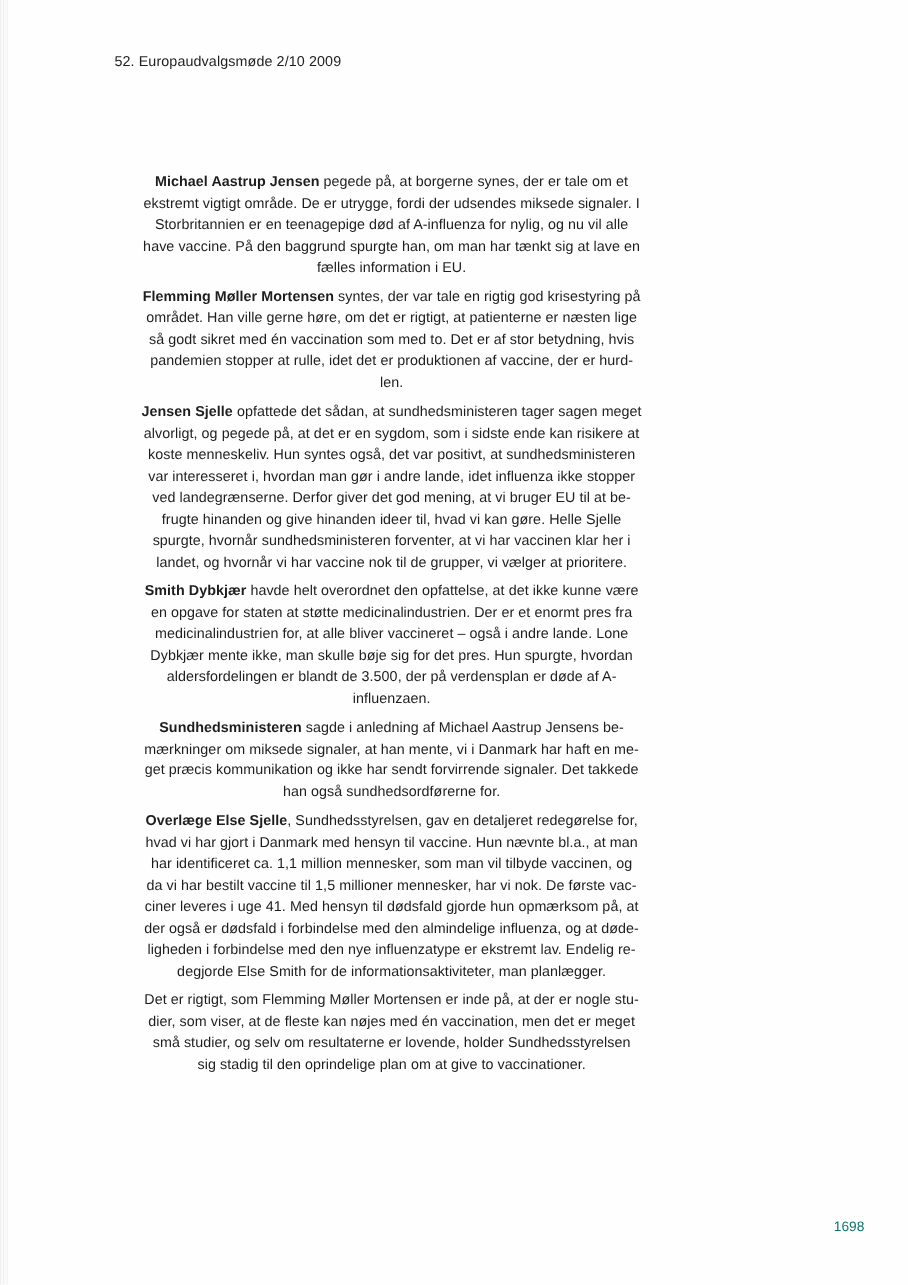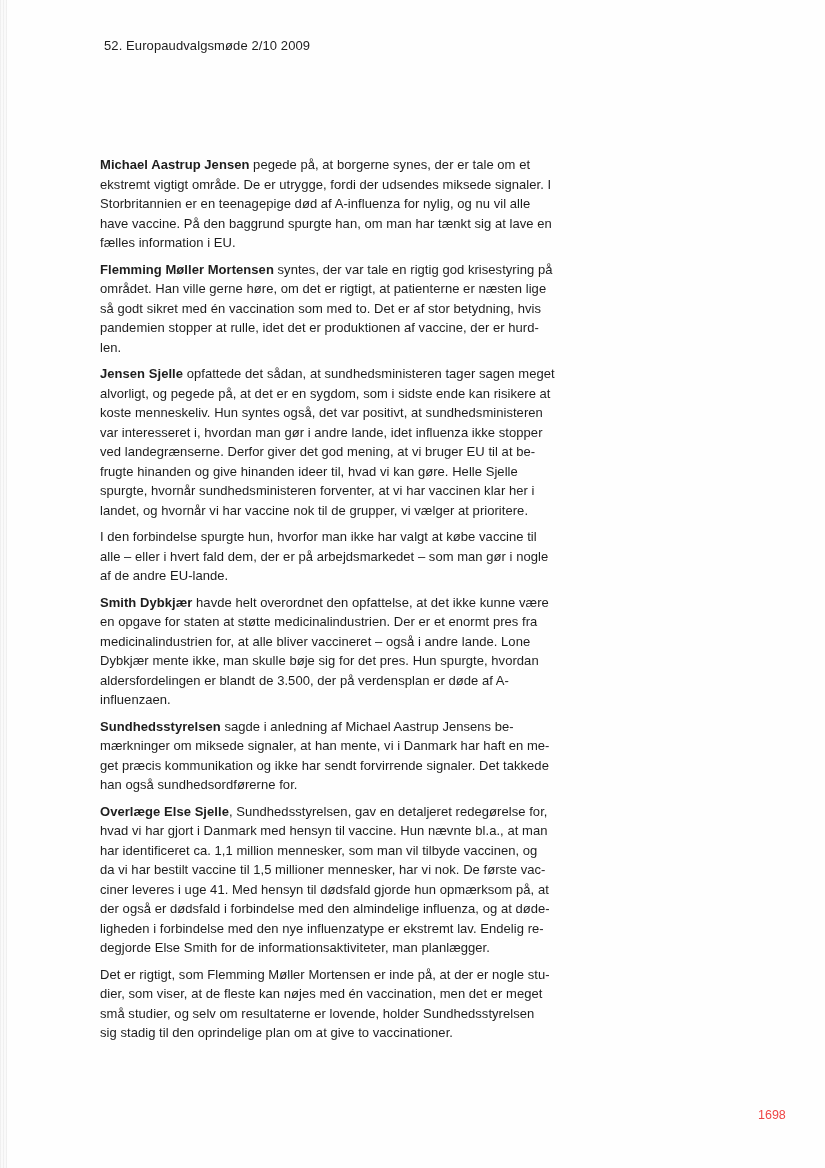--- a/index.html
+++ b/index.html
@@ -24,49 +24,50 @@
     background: repeating-linear-gradient(
       90deg,
       #ececec 0px, #ececec 1px,
       #f9f9f9 1px, #f9f9f9 3px
     );
     opacity: 0.8;
   }
   .doc-header {
     position: absolute;
     left: 104px;
-    top: 38px;
+    top: 48px;
     font-size: 13px;
     line-height: 16px;
     color: #1d1d1d;
     letter-spacing: 0.1px;
   }
   .text-block {
     position: absolute;
     left: 100px;
     top: 155px;
     width: 512px;
   }
   .para {
     margin: 0 0 7px 0;
     font-size: 13px;
     line-height: 19.5px;
     white-space: pre-line;
     color: #1d1d1d;
     letter-spacing: 0.05px;
+    text-align: center;
   }
   .speaker {
     font-weight: 700;
   }
   .page-number {
     position: absolute;
     left: 758px;
     top: 1108px;
     font-size: 12.5px;
-    color: #ef4444;
+    color: #0f766e;
     text-align: center;
   }
 </style>
 </head>
 <body>
 
 <div class="scan-edge"></div>
 
 <div class="doc-header">52. Europaudvalgsmøde 2/10 2009</div>
 
@@ -82,30 +83,27 @@
 pandemien stopper at rulle, idet det er produktionen af vaccine, der er hurd-
 len.</span></p>
   <p class="para"><span class="speaker">Jensen Sjelle</span><span class="para-text"> opfattede det sådan, at sundhedsministeren tager sagen meget
 alvorligt, og pegede på, at det er en sygdom, som i sidste ende kan risikere at
 koste menneskeliv. Hun syntes også, det var positivt, at sundhedsministeren
 var interesseret i, hvordan man gør i andre lande, idet influenza ikke stopper
 ved landegrænserne. Derfor giver det god mening, at vi bruger EU til at be-
 frugte hinanden og give hinanden ideer til, hvad vi kan gøre. Helle Sjelle
 spurgte, hvornår sundhedsministeren forventer, at vi har vaccinen klar her i
 landet, og hvornår vi har vaccine nok til de grupper, vi vælger at prioritere.</span></p>
-  <p class="para"><span class="speaker"></span><span class="para-text">I den forbindelse spurgte hun, hvorfor man ikke har valgt at købe vaccine til
-alle – eller i hvert fald dem, der er på arbejdsmarkedet – som man gør i nogle
-af de andre EU-lande.</span></p>
   <p class="para"><span class="speaker">Smith Dybkjær</span><span class="para-text"> havde helt overordnet den opfattelse, at det ikke kunne være
 en opgave for staten at støtte medicinalindustrien. Der er et enormt pres fra
 medicinalindustrien for, at alle bliver vaccineret – også i andre lande. Lone
 Dybkjær mente ikke, man skulle bøje sig for det pres. Hun spurgte, hvordan
 aldersfordelingen er blandt de 3.500, der på verdensplan er døde af A-
 influenzaen.</span></p>
-  <p class="para"><span class="speaker">Sundhedsstyrelsen</span><span class="para-text"> sagde i anledning af Michael Aastrup Jensens be-
+  <p class="para"><span class="speaker">Sundhedsministeren</span><span class="para-text"> sagde i anledning af Michael Aastrup Jensens be-
 mærkninger om miksede signaler, at han mente, vi i Danmark har haft en me-
 get præcis kommunikation og ikke har sendt forvirrende signaler. Det takkede
 han også sundhedsordførerne for.</span></p>
   <p class="para"><span class="speaker">Overlæge Else Sjelle</span><span class="para-text">, Sundhedsstyrelsen, gav en detaljeret redegørelse for,
 hvad vi har gjort i Danmark med hensyn til vaccine. Hun nævnte bl.a., at man
 har identificeret ca. 1,1 million mennesker, som man vil tilbyde vaccinen, og
 da vi har bestilt vaccine til 1,5 millioner mennesker, har vi nok. De første vac-
 ciner leveres i uge 41. Med hensyn til dødsfald gjorde hun opmærksom på, at
 der også er dødsfald i forbindelse med den almindelige influenza, og at døde-
 ligheden i forbindelse med den nye influenzatype er ekstremt lav. Endelig re-

